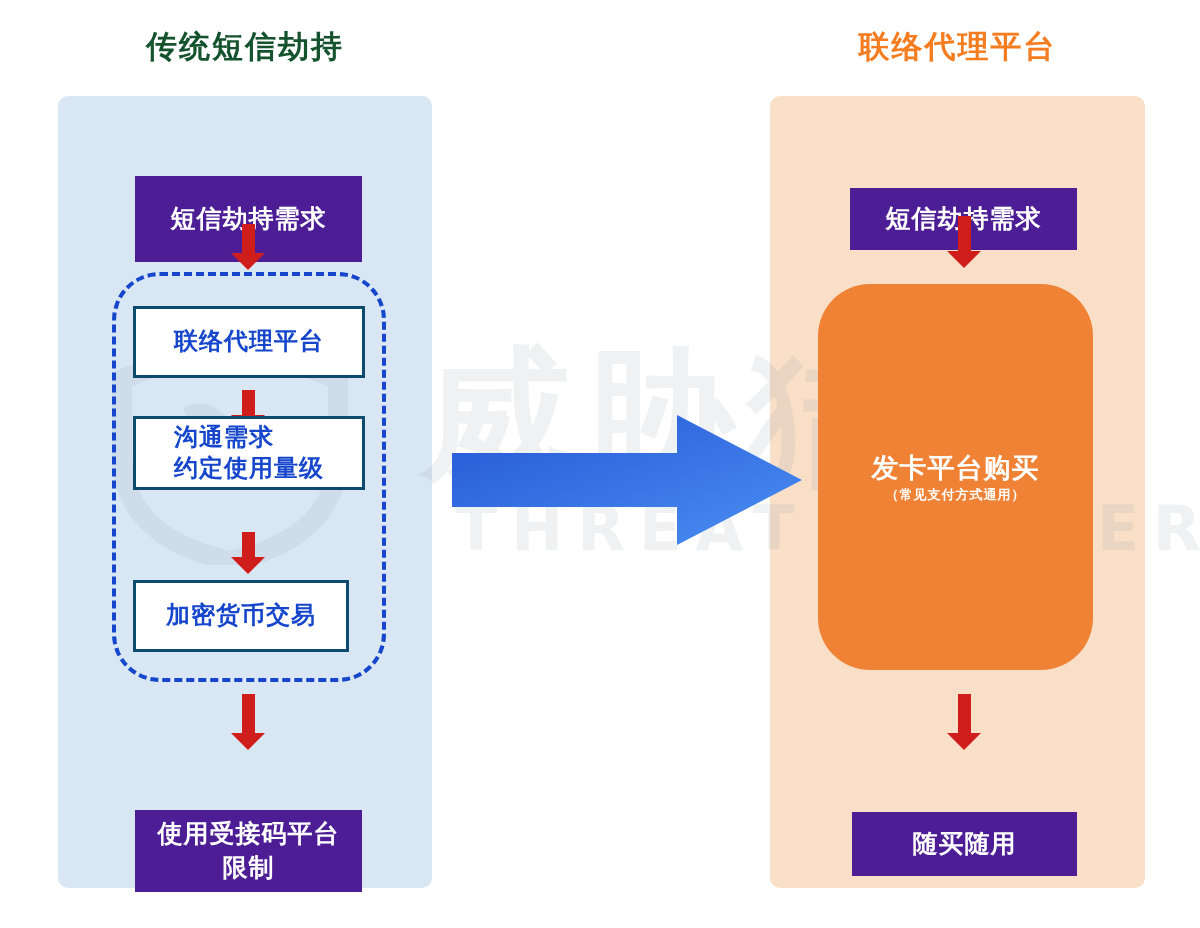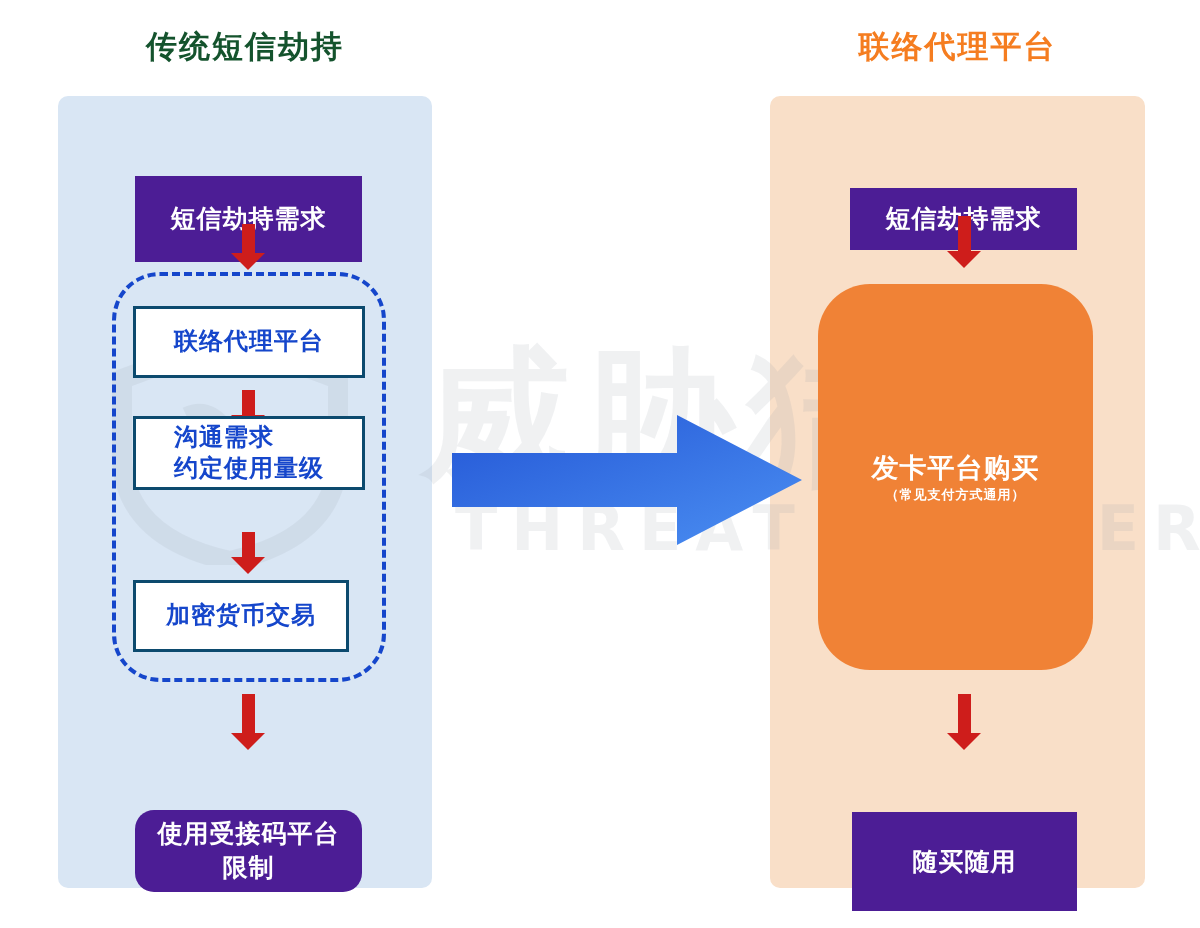--- a/index.html
+++ b/index.html
@@ -214,21 +214,21 @@
     <div class="head"></div>
   </div>
 
   <div class="white-box" style="left:133px; top:580px; width:216px; height:72px;">加密货币交易</div>
 
   <div class="red-arrow" style="left:231px; top:694px; height:56px;">
     <div class="shaft"></div>
     <div class="head"></div>
   </div>
 
-  <div class="blue-box" style="left:135px; top:762px; width:227px; height:82px;border-radius:19px;">使用受接码平台
+  <div class="blue-box" style="left:135px; top:762px; width:227px; height:82px;">使用受接码平台
 限制</div>
 
   <svg class="big-arrow" width="350" height="130" viewBox="0 0 350 130">
     <defs>
       <linearGradient id="bigArrowGrad" x1="0" y1="0" x2="1" y2="1">
         <stop offset="0" stop-color="#2457d6"></stop>
         <stop offset="1" stop-color="#4b8ff2"></stop>
       </linearGradient>
     </defs>
     <polygon points="0,38 225,38 225,0 350,65 225,130 225,92 0,92" fill="url(#bigArrowGrad)"></polygon>
@@ -244,15 +244,15 @@
   <div class="orange-box">
     <div class="main">发卡平台购买</div>
     <div class="sub">（常见支付方式通用）</div>
   </div>
 
   <div class="red-arrow" style="left:947px; top:694px; height:56px;">
     <div class="shaft"></div>
     <div class="head"></div>
   </div>
 
-  <div class="blue-box" style="left:852px; top:764px; width:225px; height:99px;">随买随用</div>
+  <div class="blue-box" style="left:852px; top:764px; width:225px; height:64px;">随买随用</div>
 
 </div>
 
 </body></html>

